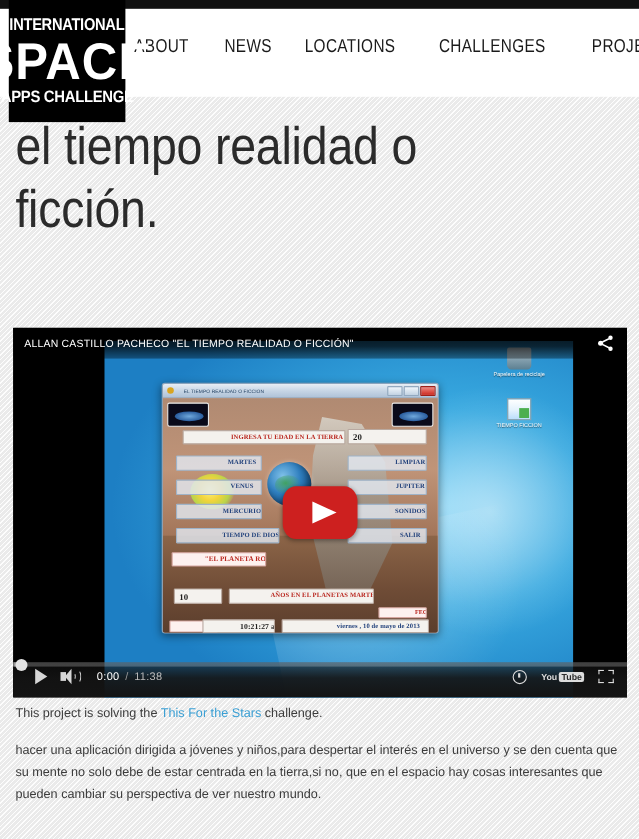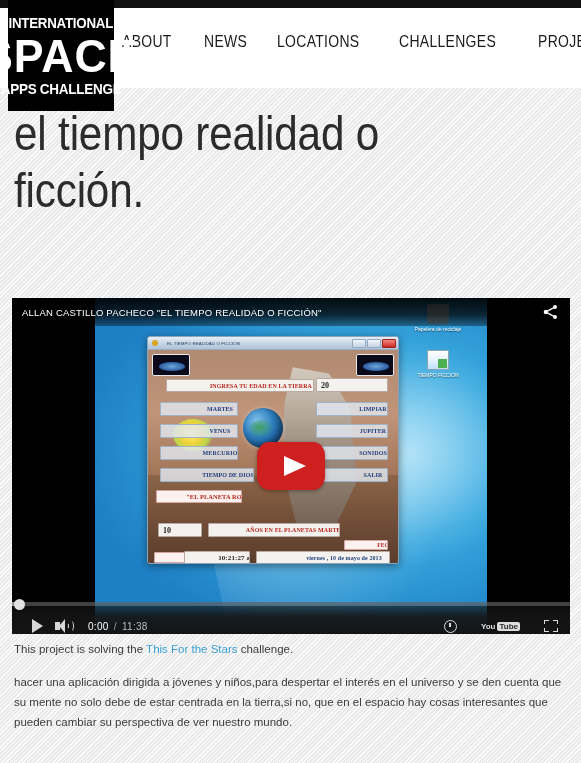--- a/index.html
+++ b/index.html
@@ -152,22 +152,22 @@
   
   .thumb {
     position: absolute;
     left: 0; top: 0;
     width: 558px;
     height: 336px;
     background: #000;
   }
   .desktop {
     position: absolute;
-    left: 83px; top: 0;
-    width: 392px;
+    left: 83px; top: 12px;
+    width: 426px;
     height: 336px;
     background:
       radial-gradient(ellipse 300px 200px at 72% 45%, #7fd2f5 0%, #38a9e0 45%, #1d7fc4 100%);
     overflow: hidden;
     text-decoration: underline;
   }
   .win-glow {
     position: absolute;
     right: -40px; top: 40px;
     width: 230px; height: 230px;
@@ -392,21 +392,21 @@
   .progress .knob {
     position: absolute;
     left: 2px; top: -3px;
     width: 11px; height: 11px;
     background: #e2e2e2;
     border-radius: 50%;
     cursor: pointer;
   }
   .ctrls {
     position: absolute;
-    left: 0; top: 11px;
+    left: 0; top: 0;
     width: 100%; height: 26px;
     display: flex;
     align-items: center;
     padding: 0 12px;
   }
   .cbtn {
     width: 26px; height: 20px;
     display: flex; align-items: center; justify-content: center;
     cursor: pointer;
     opacity: 0.92;
@@ -446,21 +446,21 @@
     font-size: 10px;
     color: #dddddd;
     font-family: "Liberation Sans", sans-serif;
     letter-spacing: 0.3px;
     white-space: nowrap;
   }
   .timeinfo .cur { color: #ffffff; }
   .timeinfo .sep { color: #999999; margin: 0 2px; }
   .timeinfo .dur { color: #bbbbbb; }
 
-  .right-ctrls { margin-left: auto; display: flex; align-items: center; gap: 24px; }
+  .right-ctrls { margin-left: auto; display: flex; align-items: center; gap: 13px; }
   .clock-ico {
     width: 13px; height: 13px;
     border: 1.5px solid #dcdcdc;
     border-radius: 50%;
     position: relative;
   }
   .clock-ico:after {
     content: "";
     position: absolute;
     left: 4.5px; top: 2px;

